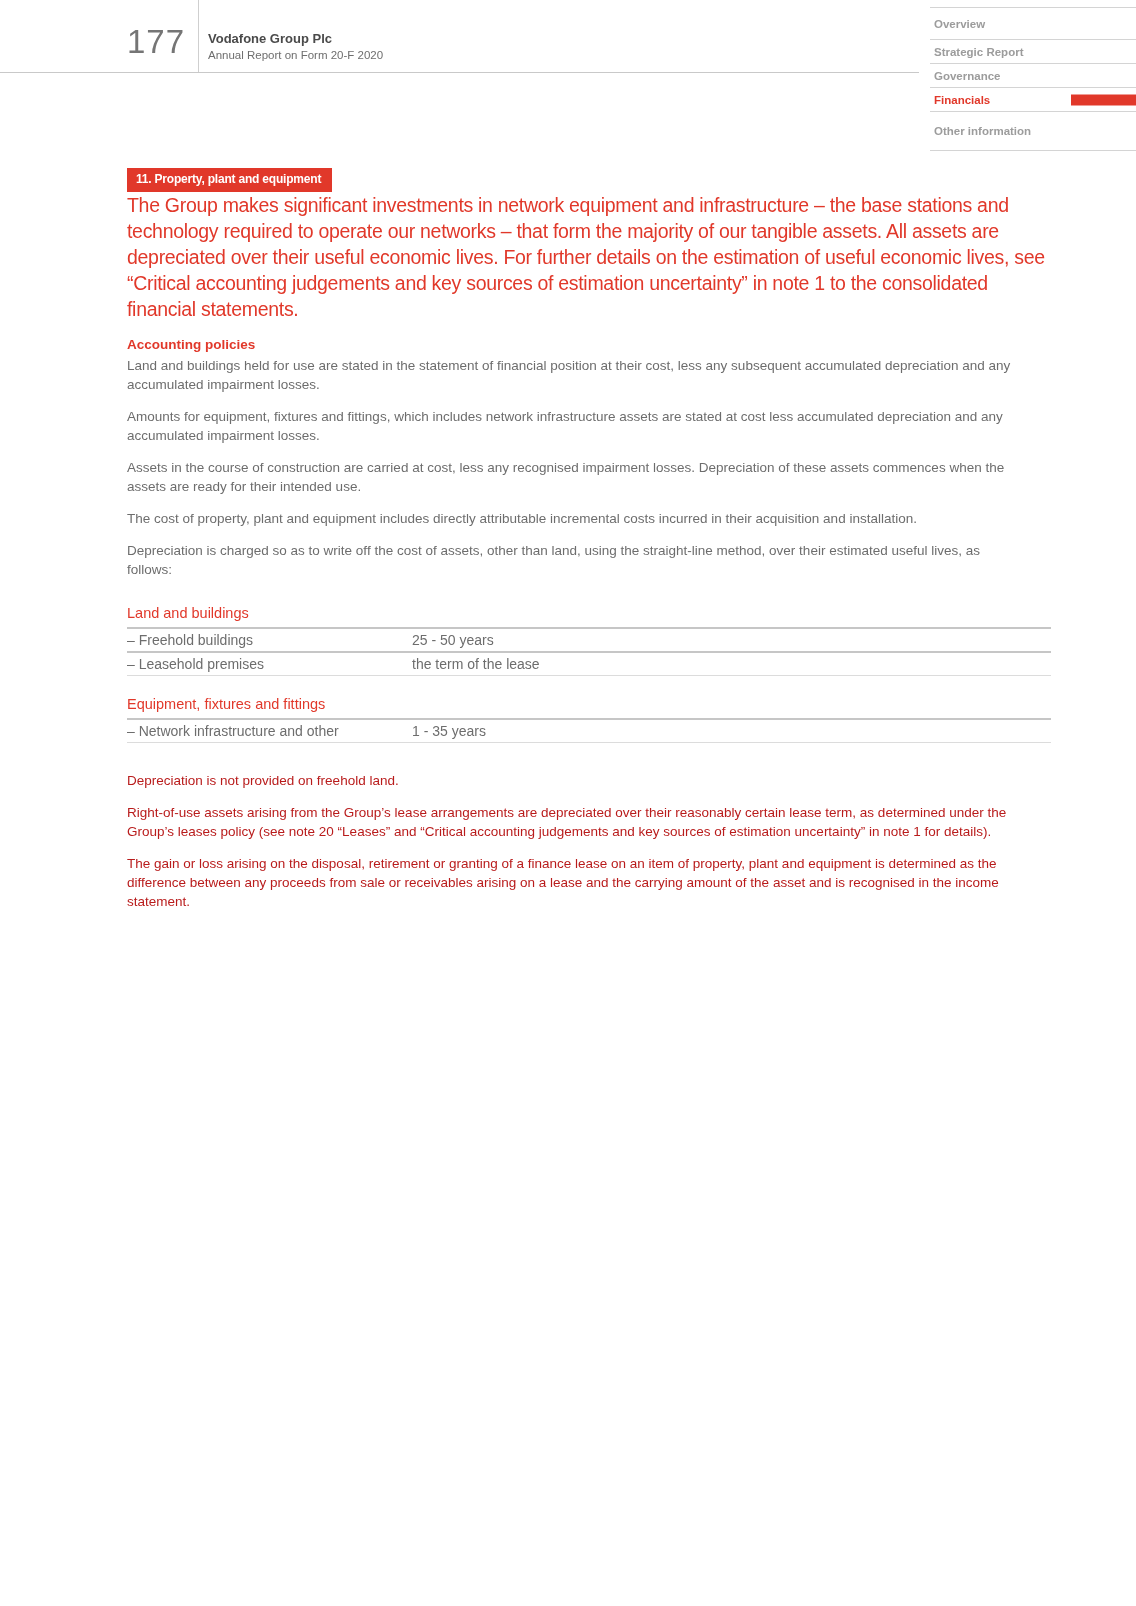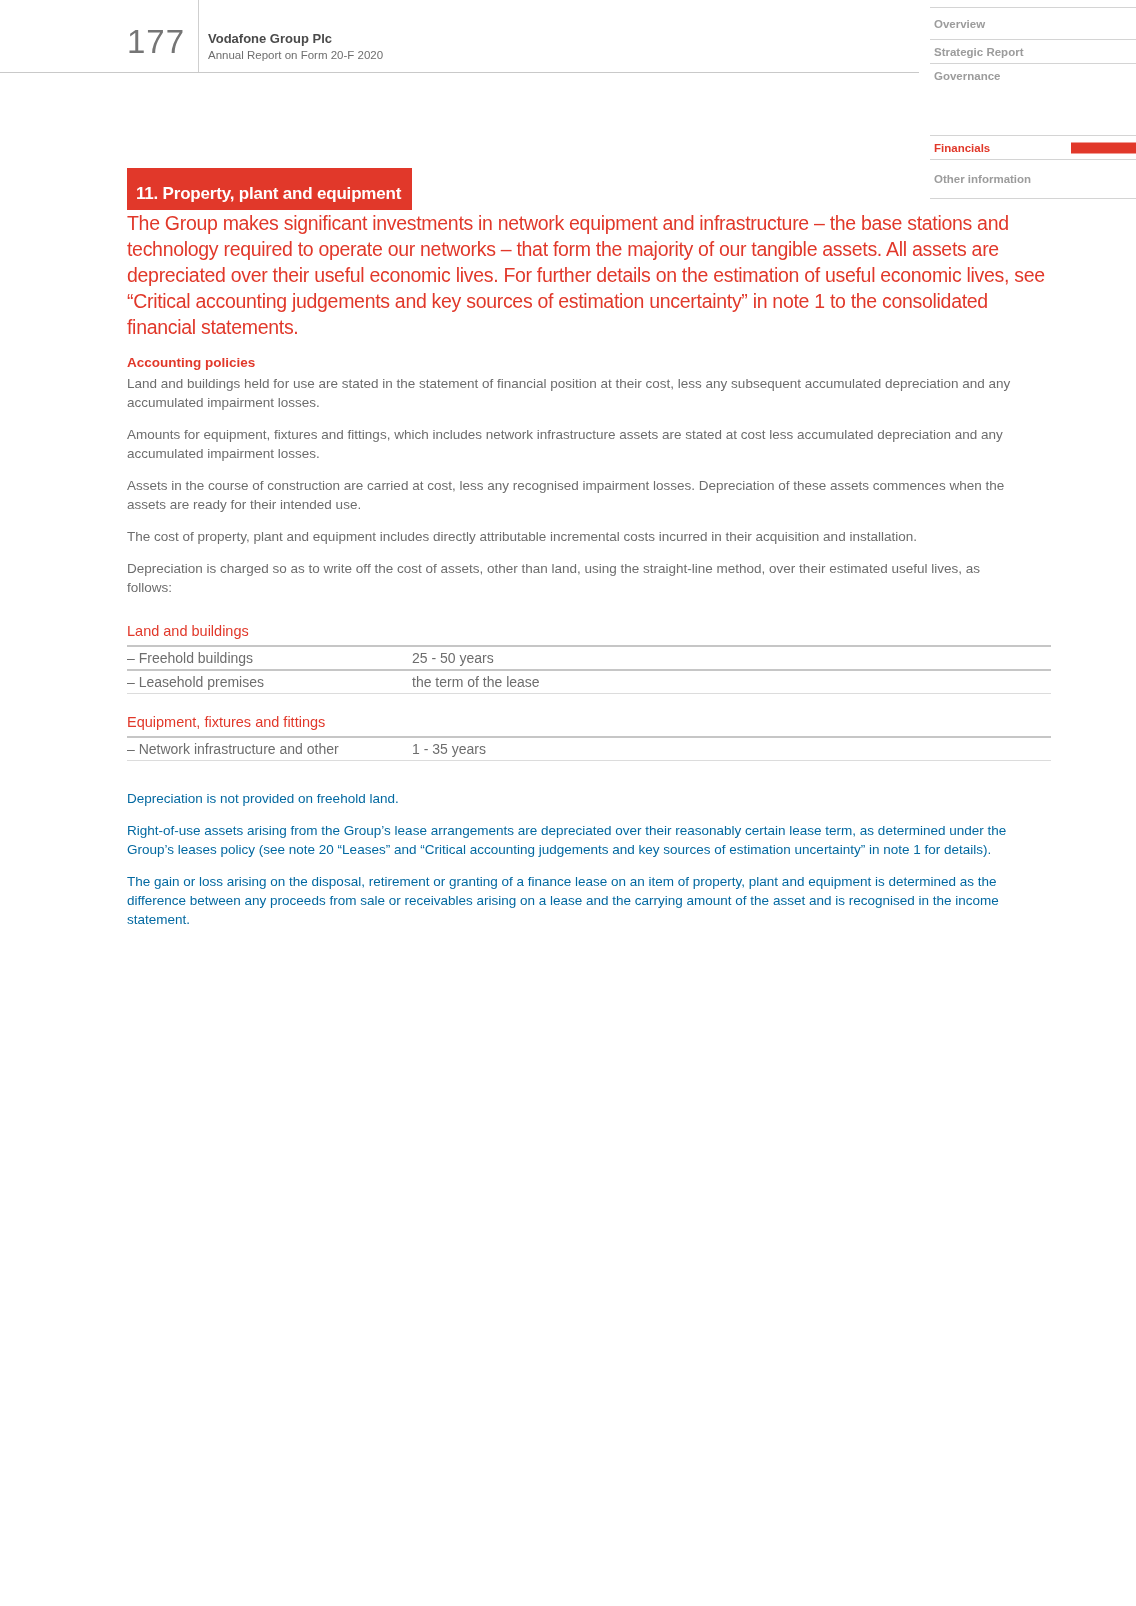--- a/index.html
+++ b/index.html
@@ -34,34 +34,34 @@
   .nav-item {
     position: relative;
     display: flex; align-items: center;
     height: 24px; padding-left: 4px;
     border-top: 1px solid #d4d4d4;
     font-size: 11.5px; font-weight: 700; color: #9c9c9c;
     cursor: pointer;
   }
   .nav-item:first-child { height: 32px; }
   .nav-item:last-child { border-bottom: 1px solid #d4d4d4; height: 40px; }
-  .nav-item.active { color: #e1382a; margin-top: 48px; }
+  .nav-item.active { color: #e1382a; }
   .nav-marker {
     position: absolute; right: 0; top: 50%; transform: translateY(-50%);
     width: 65px; height: 11px; background: #e1382a;
   }
 
   
   .main { position: absolute; left: 127px; top: 168px; width: 924px; }
 
   .section-title {
     display: inline-block;
     background: #e1382a; color: #ffffff;
-    font-size: 17px; font-weight: 700;
-    padding: 16px 11px 6px 9px;
+    font-size: 12px; font-weight: 700;
+    padding: 4px 11px 6px 9px;
     letter-spacing: -0.2px;
   }
 
   .intro {
     width: 920px;
     font-size: 19.5px; line-height: 26px;
     color: #e1382a; letter-spacing: -0.3px;
   }
 
   .policy-head {
@@ -80,21 +80,21 @@
   .table-head { font-size: 14.5px; color: #e1382a; padding-bottom: 6px; }
   .rule-strong { height: 2px; background: #c6c6c6; }
   .rule-light  { height: 1px; background: #dcdcdc; }
   .trow {
     display: flex; align-items: center; height: 22px;
     font-size: 14px; color: #6d6d6d;
   }
   .tcell-left { width: 285px; }
   .tcell-right { flex: 1; }
 
-  p.closing { margin-top: 13px; width: 910px; font-size: 13.5px; line-height: 19px; color: #0369a1; }
+  p.closing { margin-top: 13px; width: 910px; font-size: 13.5px; line-height: 19px; color: #b91c1c; }
   p.closing.first { margin-top: 28px; }
 </style>
 </head>
 <body>
 
 <div>
   <div class="page-num">177</div>
   <div class="v-divider"></div>
   <div class="header-meta">
     <div class="company">Vodafone Group Plc</div>

